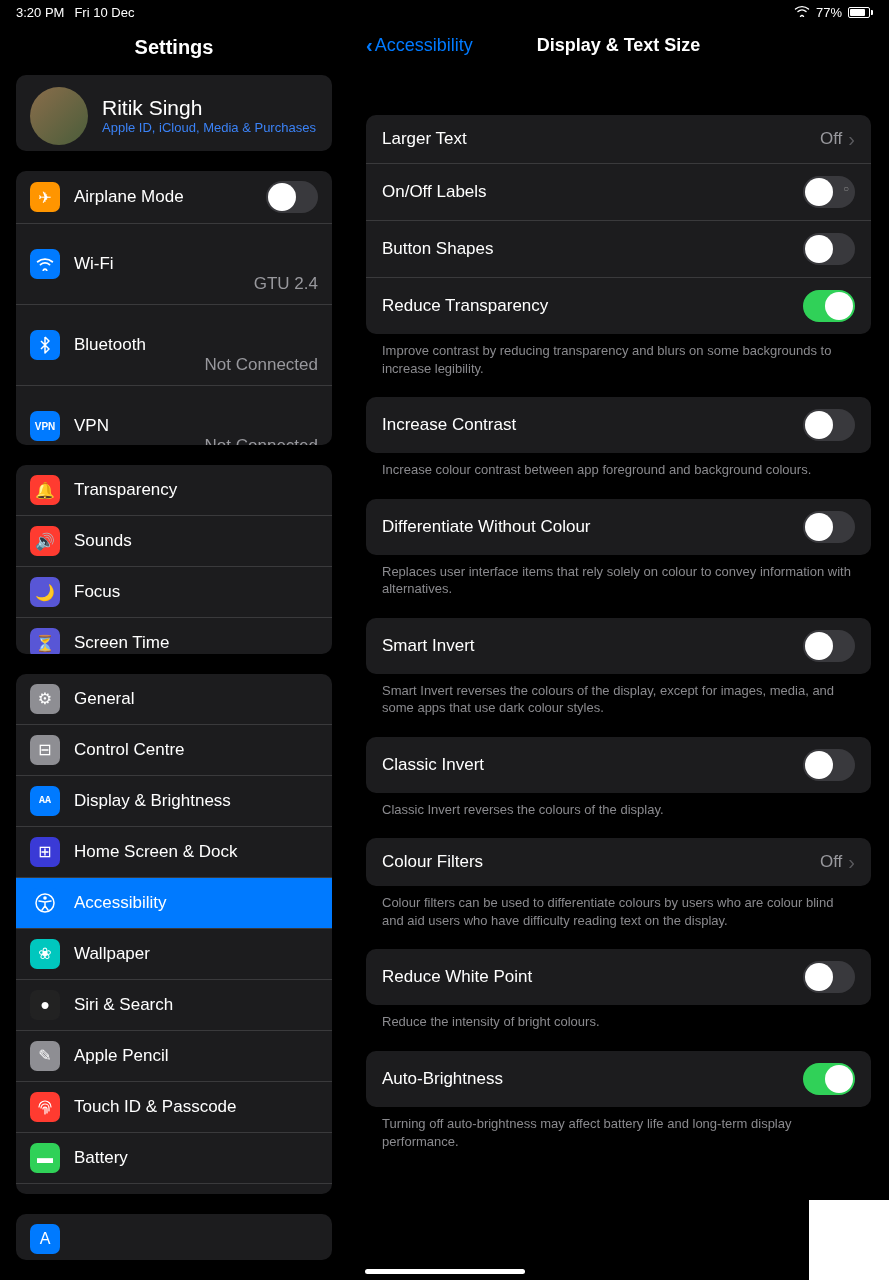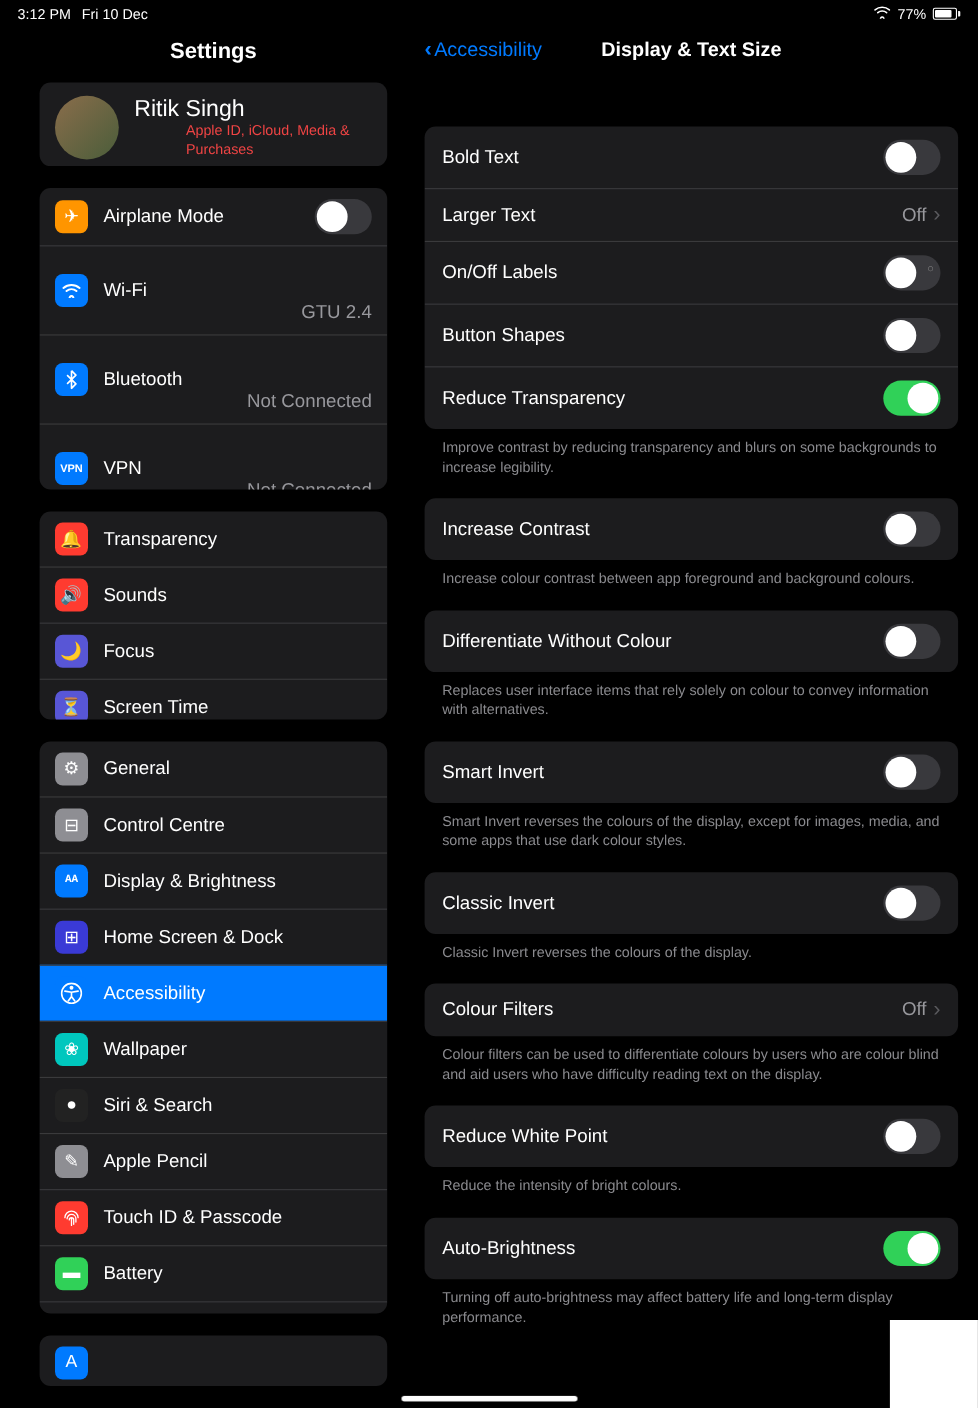--- a/index.html
+++ b/index.html
@@ -2,31 +2,31 @@
 <html><head>
 <meta charset="utf-8">
 <style>
   * { margin: 0; padding: 0; box-sizing: border-box; font-family: -apple-system, BlinkMacSystemFont, "Segoe UI", sans-serif; }
   body { background: #000; color: #fff; width: 889px; height: 1280px; overflow: hidden; display: flex; flex-direction: column; }
   
   .status-bar { display: flex; justify-content: space-between; align-items: center; padding: 4px 16px; height: 24px; font-size: 13px; color: #fff; }
   .status-left { display: flex; gap: 10px; }
   .status-right { display: flex; align-items: center; gap: 6px; }
   
-  .main-container { display: flex; flex: 1; overflow: hidden; padding-left: 20px; }
+  .main-container { display: flex; flex: 1; overflow: hidden; }
   
   .sidebar { width: 348px; background: #000; display: flex; flex-direction: column; overflow-y: auto; }
   .sidebar-title { font-size: 20px; font-weight: 600; text-align: center; padding: 12px 0 16px; }
   
   .settings-group { background: #1c1c1e; border-radius: 10px; margin: 0 16px 20px; overflow: hidden; }
   
   .profile-row { display: flex; align-items: center; padding: 12px 14px; gap: 14px; }
   .avatar { width: 58px; height: 58px; border-radius: 50%; background: linear-gradient(135deg, #8a6d4b, #4a5d3a); flex-shrink: 0; }
   .profile-info .name { font-size: 21px; font-weight: 400; }
-  .profile-info .sub { font-size: 13px; color: #ef4444; line-height: 1.3; margin-left: 47px; }
+  .profile-info .sub { font-size: 13px; color: #3b82f6; line-height: 1.3; }
   
   .row { display: flex; align-items: center; padding: 10px 14px; gap: 14px; min-height: 48px; border-top: 0.5px solid #3a3a3c; position: relative; }
   .row:first-child { border-top: none; }
   .row.selected { background: #007aff; }
   .row .icon { width: 30px; height: 30px; border-radius: 7px; display: flex; align-items: center; justify-content: center; flex-shrink: 0; font-size: 16px; color: #fff; }
   .row .label { font-size: 17px; flex: 1; }
   .row .value { font-size: 17px; color: #98989d; margin-top: 40px; }
   
   .toggle { width: 52px; height: 32px; background: #39393d; border-radius: 16px; position: relative; flex-shrink: 0; }
   .toggle.on { background: #30d158; }
@@ -56,21 +56,21 @@
   .battery-icon { display: inline-flex; align-items: center; }
   .battery-body { width: 22px; height: 11px; border: 1px solid #fff; border-radius: 2px; position: relative; }
   .battery-fill { position: absolute; left: 1px; top: 1px; bottom: 1px; width: 77%; background: #fff; border-radius: 1px; }
   .battery-tip { width: 2px; height: 5px; background: #fff; border-radius: 0 1px 1px 0; margin-left: 1px; }
 </style>
 </head>
 <body>
 
 <div class="status-bar">
   <div class="status-left">
-    <span>3:12 PM</span>
+    <span>3:20 PM</span>
     <span>Fri 10 Dec</span>
   </div>
   <div class="status-right">
     <span><svg width="16" height="12" viewBox="0 0 16 12">
           <path d="M8 10.5 a1.5 1.5 0 1 0 0.001 0 M4 6.5 a6 6 0 0 1 8 0 M1.5 4 a10 10 0 0 1 13 0" stroke="#fff" stroke-width="1.4" fill="none" stroke-linecap="round"></path>
         </svg></span>
     <span>77%</span>
     <span class="battery-icon">
         <span class="battery-body">
           <span class="battery-fill"></span>
@@ -211,26 +211,20 @@
     <div class="detail-header">
       <div class="back-btn">
         <span class="chevron" style="color:#007aff;font-weight:600">‹</span>
         <span>Accessibility</span>
       </div>
       <div class="detail-title">Display &amp; Text Size</div>
     </div>
     <div id="detail-sections">
         <div class="detail-group">
           <div class="detail-row">
-            <div class="label">Bold Text</div>
-            <div class="toggle">
-              <div class="knob"></div>
-            </div>
-          </div>
-          <div class="detail-row">
             <div class="label">Larger Text</div>
             <div class="value">
               <span>Off</span>
               <span class="chevron">›</span>
             </div>
           </div>
           <div class="detail-row">
             <div class="label">On/Off Labels</div>
             <div class="toggle labeled">
               <div class="knob"></div>

